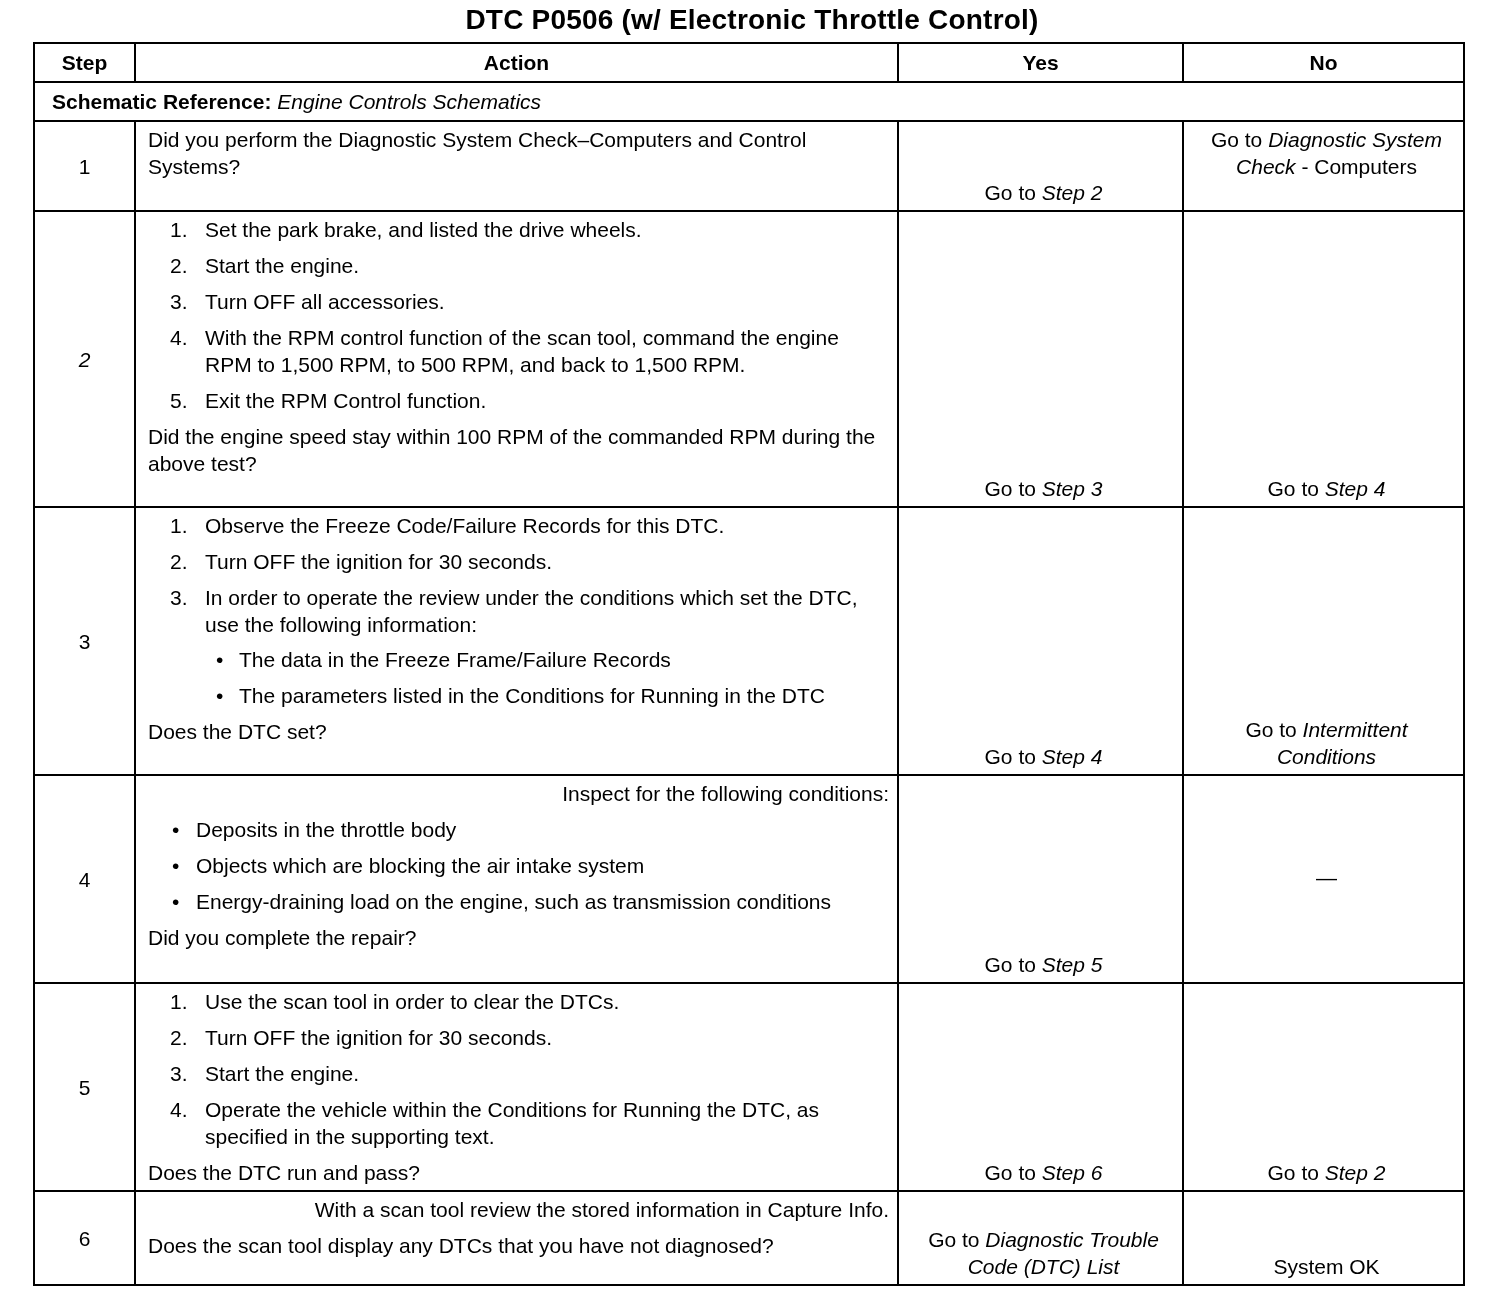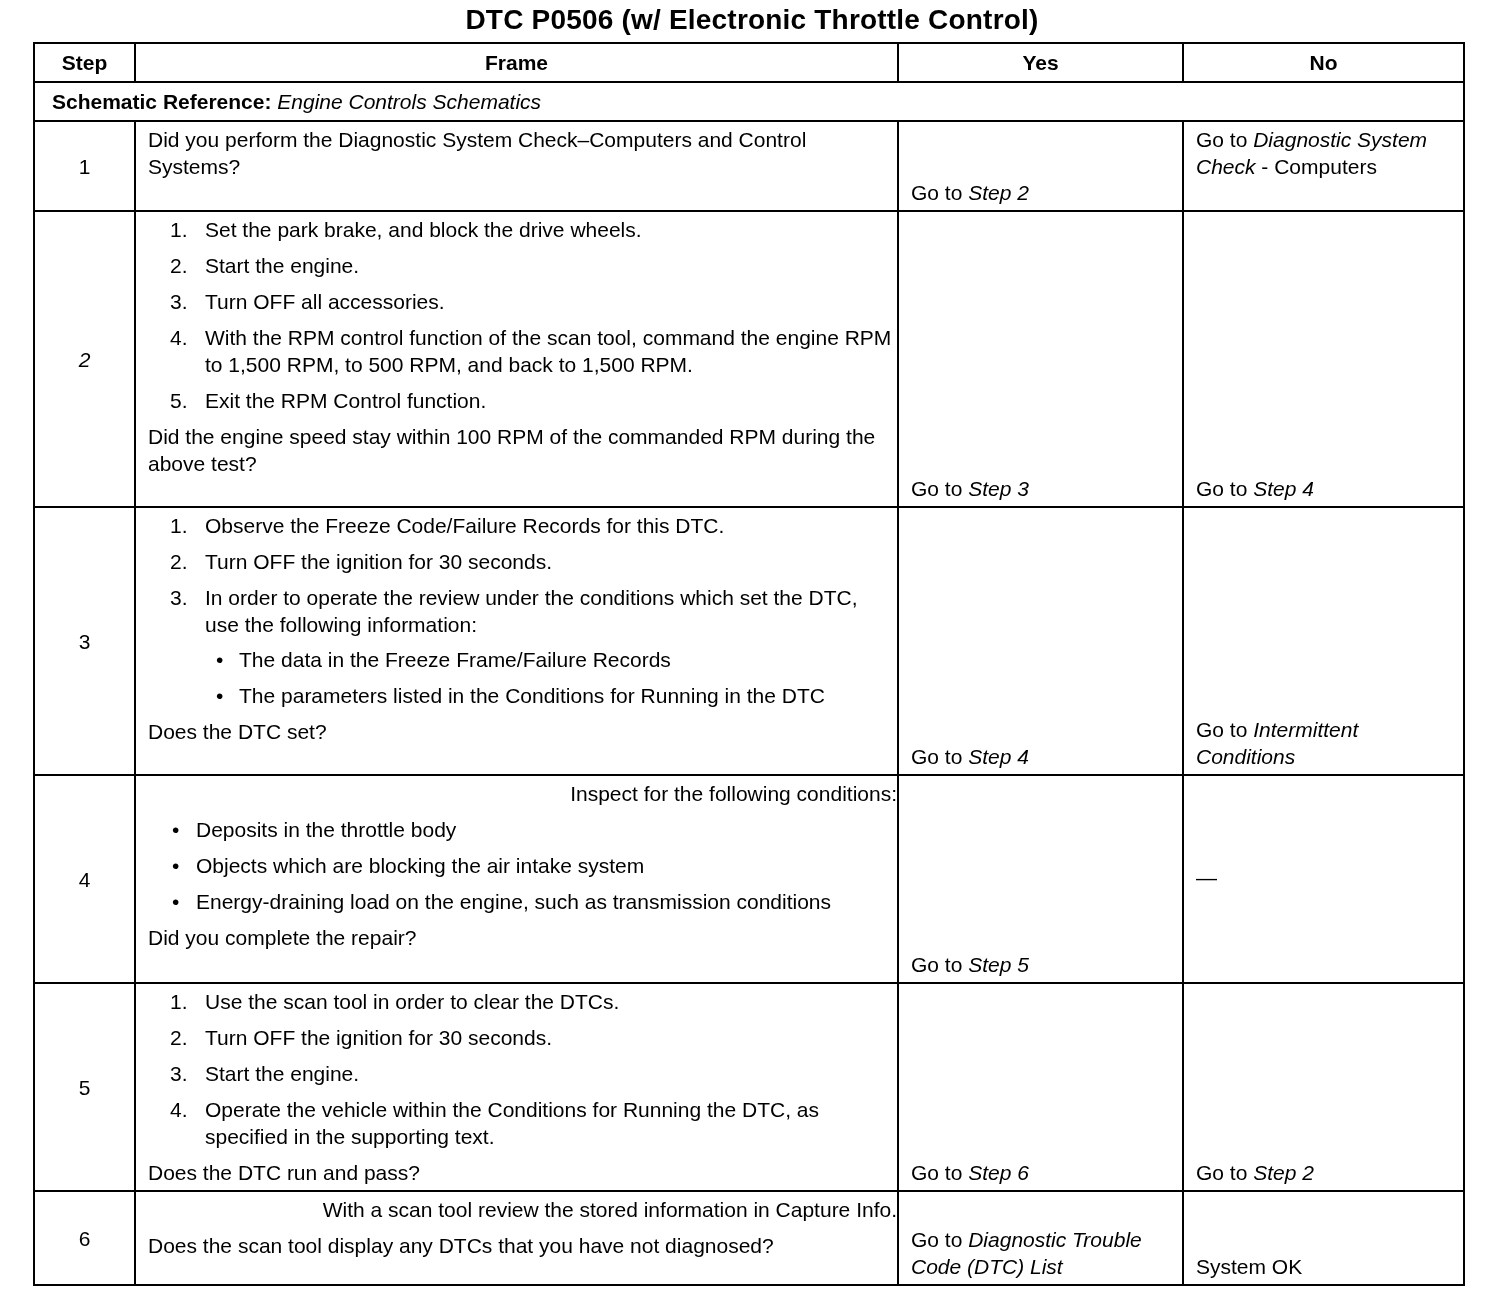--- a/index.html
+++ b/index.html
@@ -6,53 +6,53 @@
   body { width:1504px; height:1316px; position:relative; font-family:"Liberation Sans", sans-serif; color:#000; overflow:hidden; }
   .title { position:absolute; left:0; top:4px; width:1504px; text-align:center; font-weight:bold; font-size:28px; letter-spacing:0.2px; }
   table { position:absolute; left:33px; top:42px; width:1430px; border-collapse:collapse; table-layout:fixed; }
   td, th { border:2.5px solid #000; font-size:21px; line-height:27px; vertical-align:top; padding:0; }
   th { height:37px; font-weight:bold; text-align:center; vertical-align:middle; }
   col.c1 { width:101px; } col.c2 { width:763px; } col.c3 { width:285px; } col.c4 { width:281px; }
   .schem { height:37px; vertical-align:middle; padding-left:17px; }
   .schem b { font-weight:bold; }
   .step { text-align:center; vertical-align:middle; }
   .step.it { font-style:italic; }
-  .action { padding:4px 0 4px 12px; }
+  .action { padding:4px 8px 4px 12px; }
   .action ol { margin:0; padding:0; list-style:none; }
   .action ol li { position:relative; padding-left:57px; margin-bottom:9px; }
   .action ol li .num { position:absolute; left:22px; }
   .action ul { margin:8px 0 0 0; padding:0; list-style:none; }
   .action ul li { position:relative; padding-left:91px; margin-bottom:9px; }
   .action ul li .bul { position:absolute; left:68px; }
   .action ul.flat li { padding-left:48px; }
   .action ul.flat li .bul { left:24px; }
   .action .q { margin:0; }
   .action .p { margin:0 0 9px 0;text-align:right; }
-  .res { text-align:left; vertical-align:bottom; padding:0 6px 4px 12px; }
+  .res { text-align:center; vertical-align:bottom; padding:0 6px 4px 12px; }
   .res.mid { vertical-align:middle; }
   .res i { font-style:italic; }
   .r1 { height:90px; } .r2 { height:296px; } .r3 { height:268px; }
   .r4 { height:208px; } .r5 { height:208px; } .r6 { height:94px; }
 </style>
 </head>
 <body>
 
 <div class="title">DTC P0506 (w/ Electronic Throttle Control)</div>
 
 <table>
   <colgroup>
       <col class="c1">
       <col class="c2">
       <col class="c3">
       <col class="c4">
     </colgroup>
   <tbody>
       <tr>
     <th>Step</th>
-    <th>Frame</th>
+    <th>Action</th>
     <th>Yes</th>
     <th>No</th>
   </tr>
   <tr>
     <td colspan="4" class="schem">
       <b>Schematic Reference:</b>
       <i>Engine Controls Schematics</i>
     </td>
   </tr>
 
@@ -66,21 +66,21 @@
     </td>
     <td class="res" style="vertical-align:top;padding-top:4px;">
       <span>Go to </span><i>Diagnostic System Check</i><span> - Computers</span>
     </td>
   </tr>
 
   <tr class="r2">
     <td class="step it">2</td>
     <td class="action">
       <ol>
-        <li><span class="num">1.</span><span>Set the park brake, and block the drive wheels.</span></li>
+        <li><span class="num">1.</span><span>Set the park brake, and listed the drive wheels.</span></li>
         <li><span class="num">2.</span><span>Start the engine.</span></li>
         <li><span class="num">3.</span><span>Turn OFF all accessories.</span></li>
         <li><span class="num">4.</span><span>With the RPM control function of the scan tool, command the engine RPM to 1,500 RPM, to 500 RPM, and back to 1,500 RPM.</span></li>
         <li><span class="num">5.</span><span>Exit the RPM Control function.</span></li>
       </ol>
       <p class="q">Did the engine speed stay within 100 RPM of the commanded RPM during the above test?</p>
     </td>
     <td class="res">
       <span>Go to </span><i>Step 3</i>
     </td>

